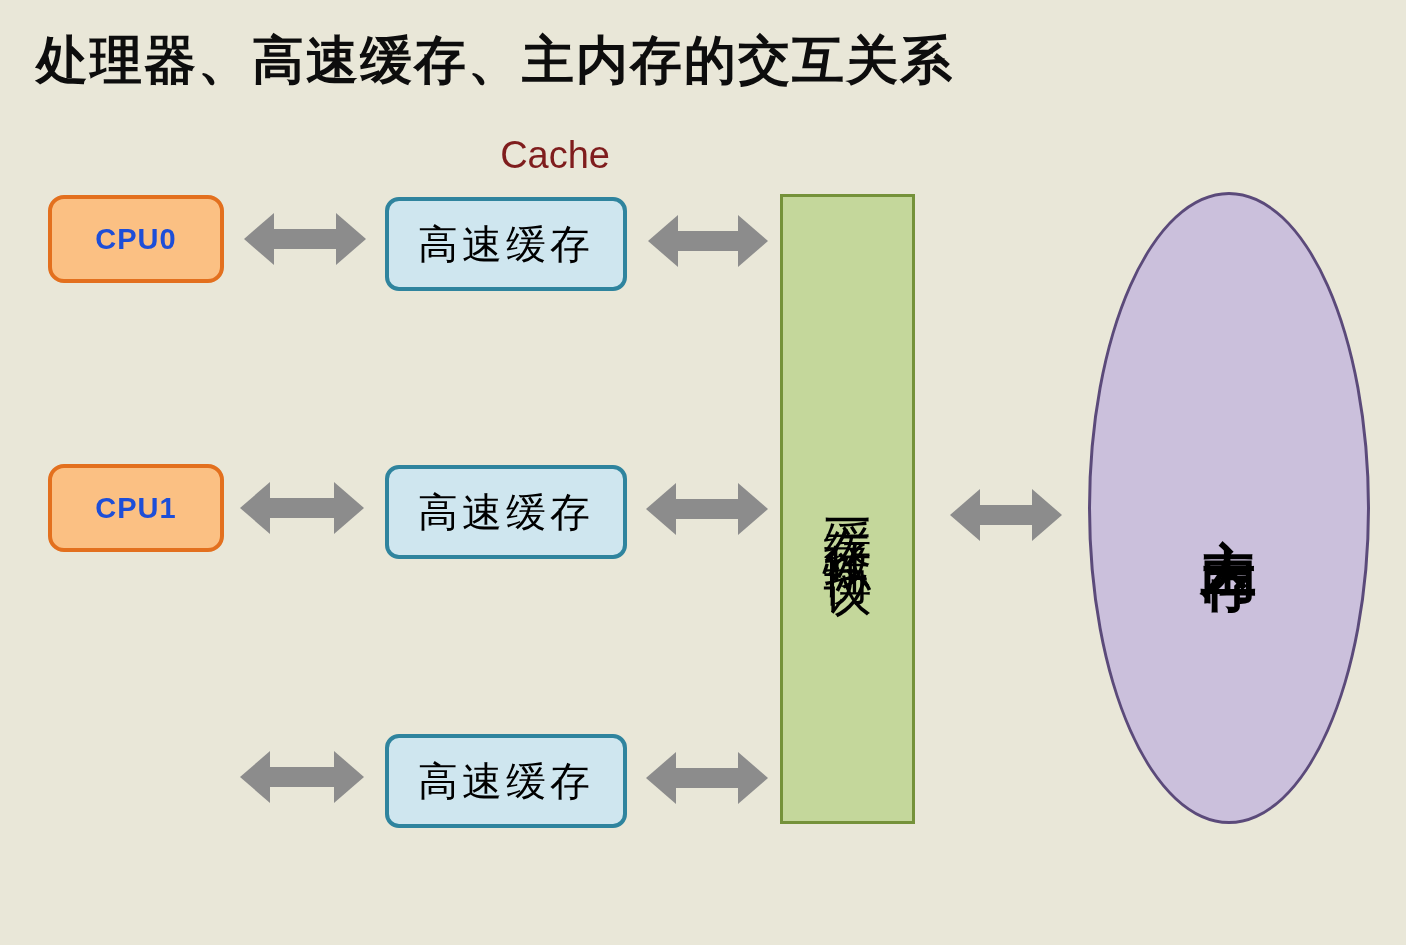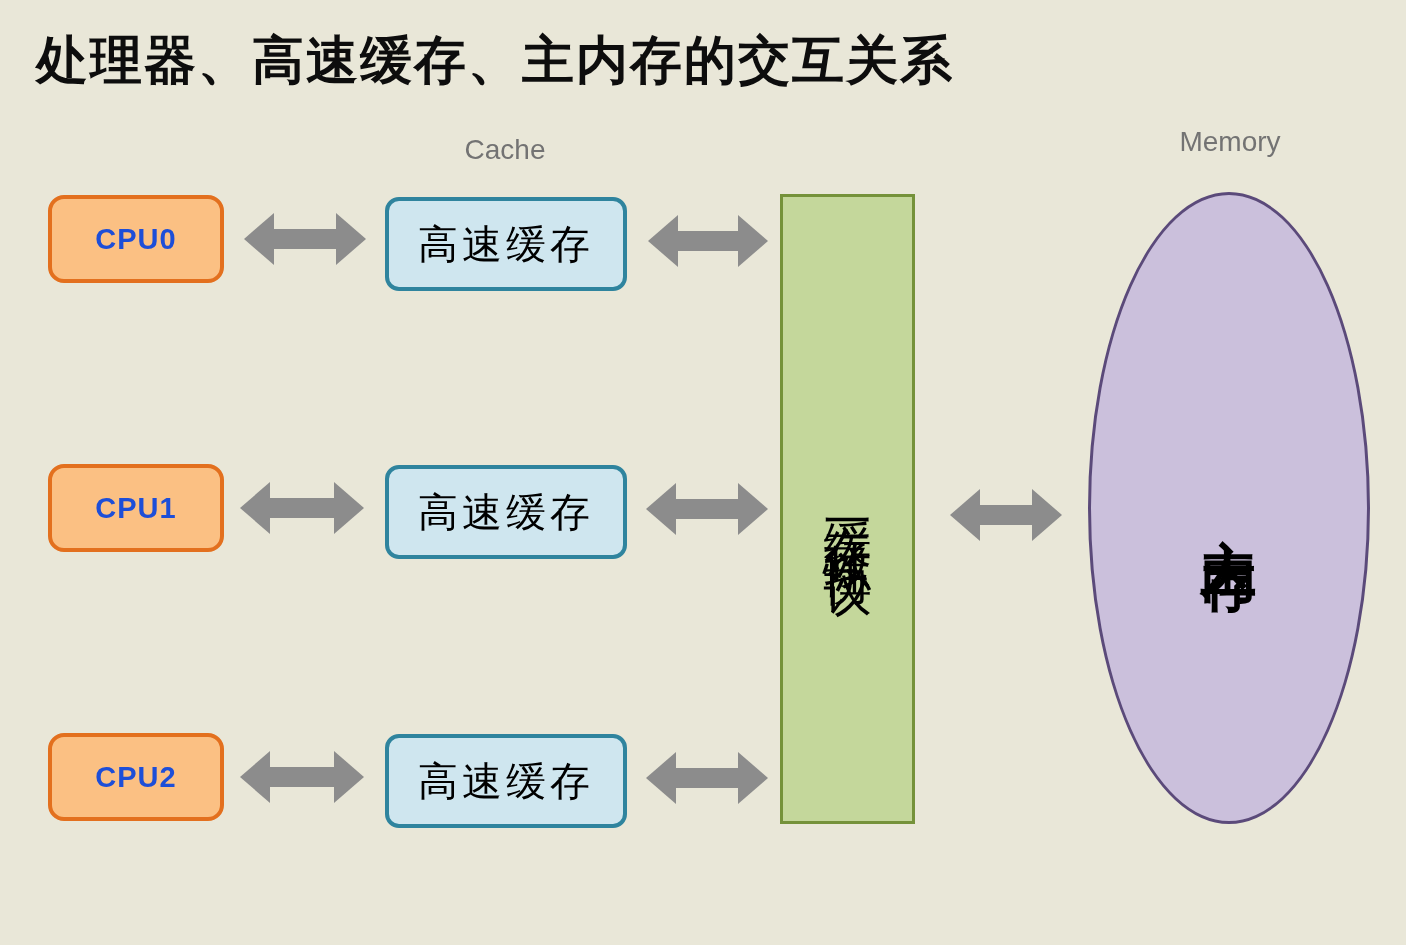--- a/index.html
+++ b/index.html
@@ -22,23 +22,23 @@
     font-family: "Liberation Serif", "DejaVu Serif", serif;
     font-size: 52px;
     font-weight: 700;
     color: #0d0d0d;
     letter-spacing: 2px;
     white-space: nowrap;
   }
   .col-label {
     position: absolute;
     font-family: "Liberation Sans", "DejaVu Sans", sans-serif;
-    font-size: 28px;
-    color: #737373;
-    text-align: center;
+    font-size: 38px;
+    color: #7f1d1d;
+    text-align: right;
   }
   .cache-label { left: 400px; top: 134px; width: 210px; }
   .memory-label { left: 1120px; top: 126px; width: 220px; }
 
   .cpu-box {
     position: absolute;
     left: 48px;
     width: 168px;
     height: 80px;
     background: #fbc083;
@@ -169,21 +169,20 @@
   .arrow-mem  { left: 950px; top: 489px; width: 112px; }
 </style>
 </head>
 <body>
 
 <div class="canvas">
 
   <div class="title">处理器、高速缓存、主内存的交互关系</div>
 
   <div class="col-label cache-label">Cache</div>
-  <div class="col-label memory-label">Memory</div>
 
   <div class="cpu-box cpu-0">
     <span>CPU0</span>
   </div>
   <div class="arrow arrow-r0-a">
     <div class="head-left"></div>
     <div class="shaft"></div>
     <div class="head-right"></div>
   </div>
   <div class="cache-box cache-0">
@@ -205,23 +204,20 @@
   </div>
   <div class="cache-box cache-1">
     <span>高速缓存</span>
   </div>
   <div class="arrow arrow-r1-b">
     <div class="head-left"></div>
     <div class="shaft"></div>
     <div class="head-right"></div>
   </div>
 
-  <div class="cpu-box cpu-2">
-    <span>CPU2</span>
-  </div>
   <div class="arrow arrow-r2-a">
     <div class="head-left"></div>
     <div class="shaft"></div>
     <div class="head-right"></div>
   </div>
   <div class="cache-box cache-2">
     <span>高速缓存</span>
   </div>
   <div class="arrow arrow-r2-b">
     <div class="head-left"></div>

